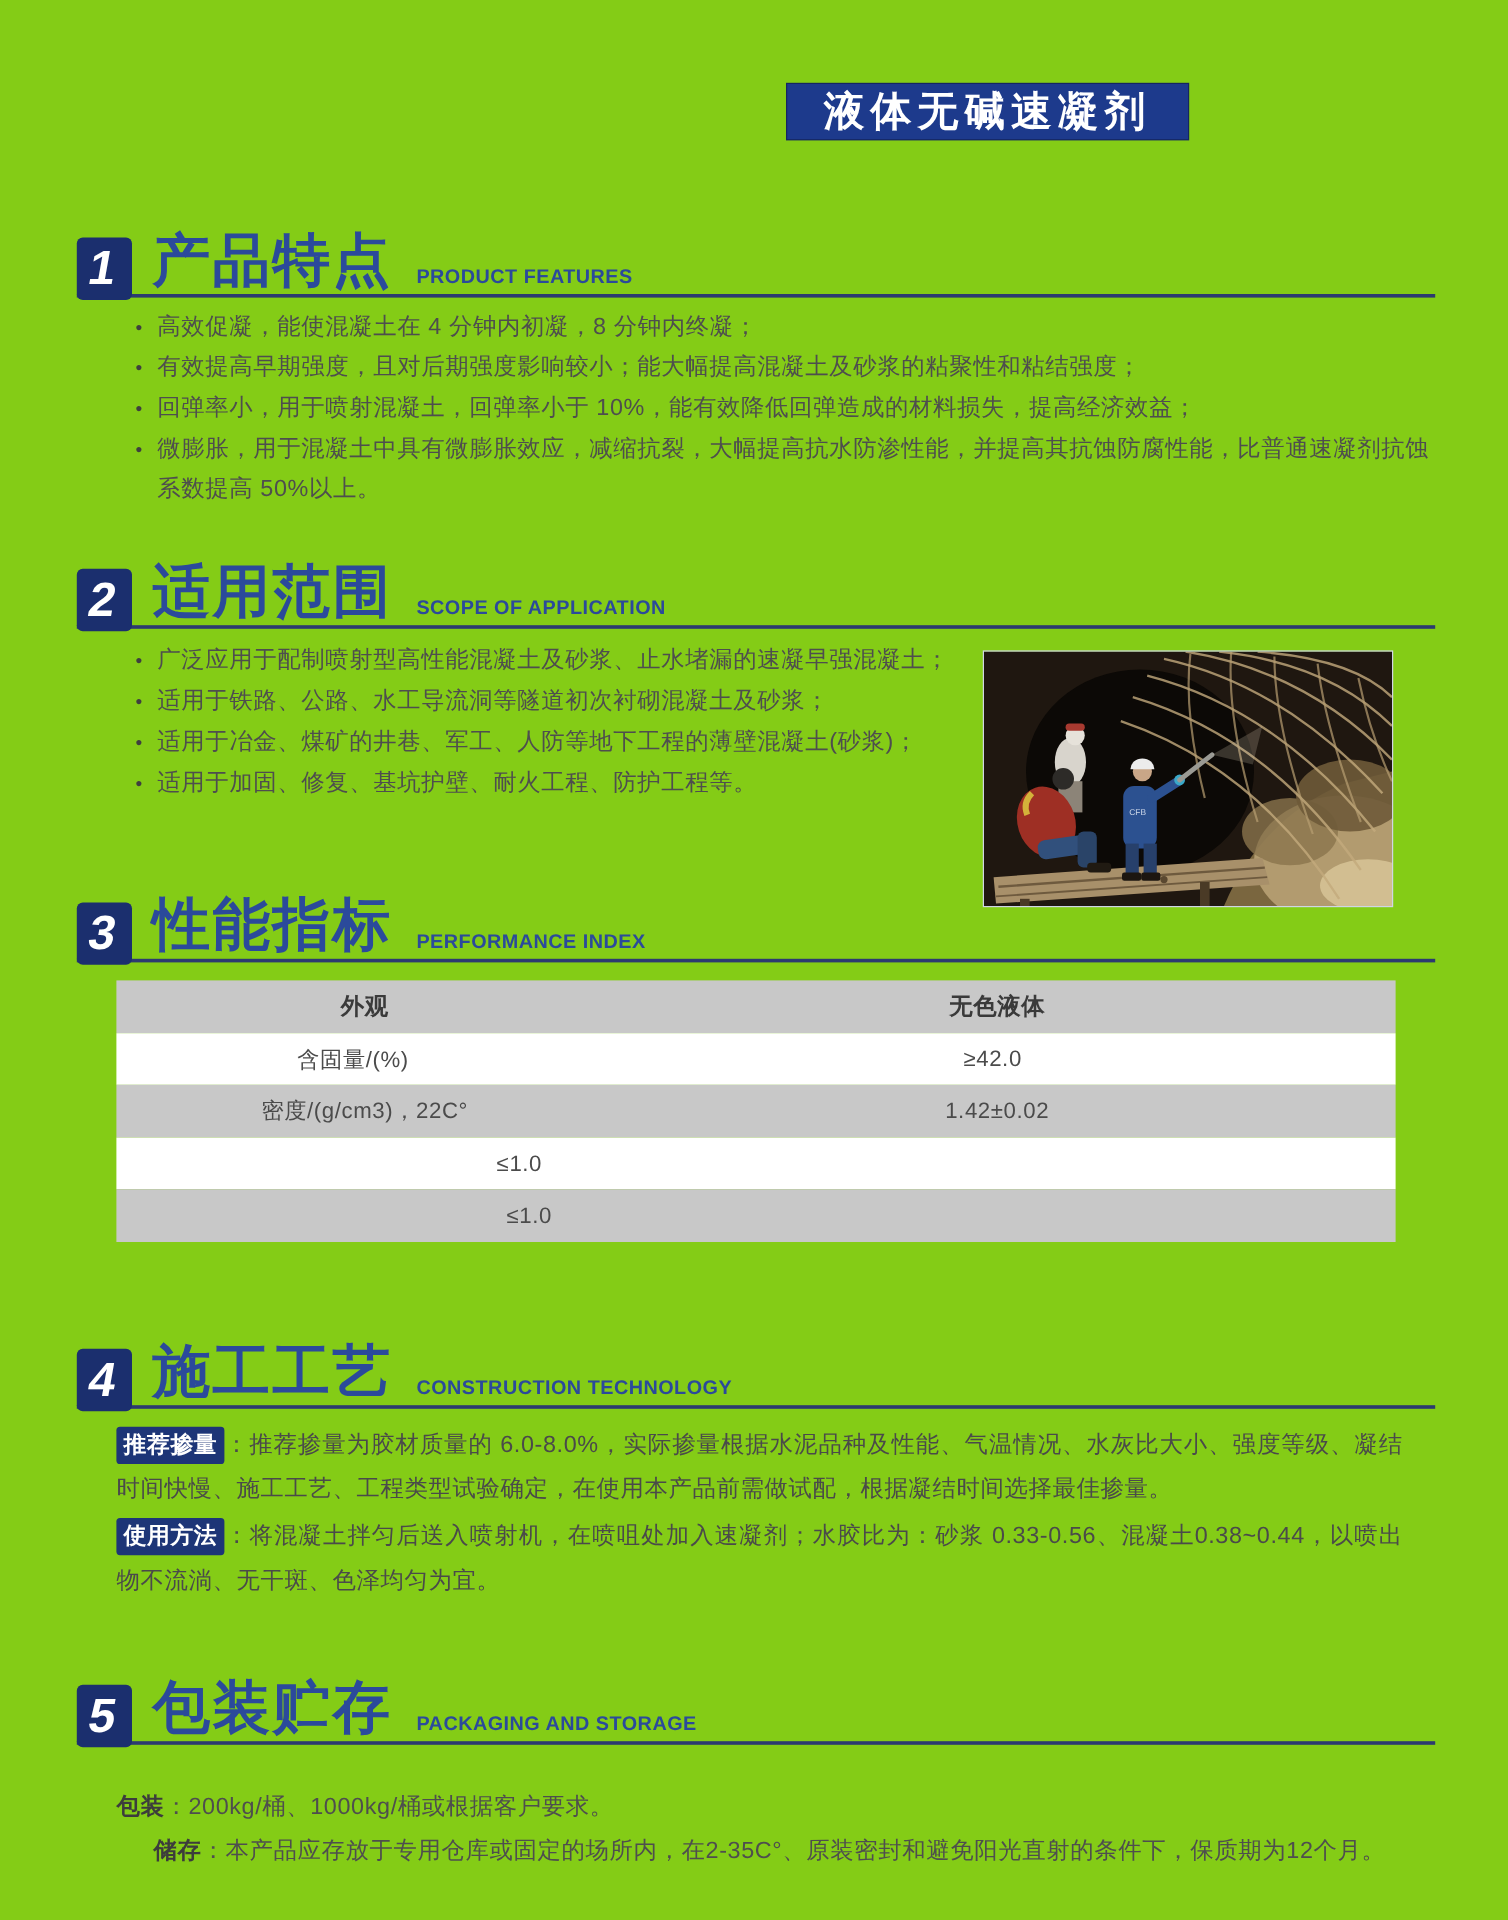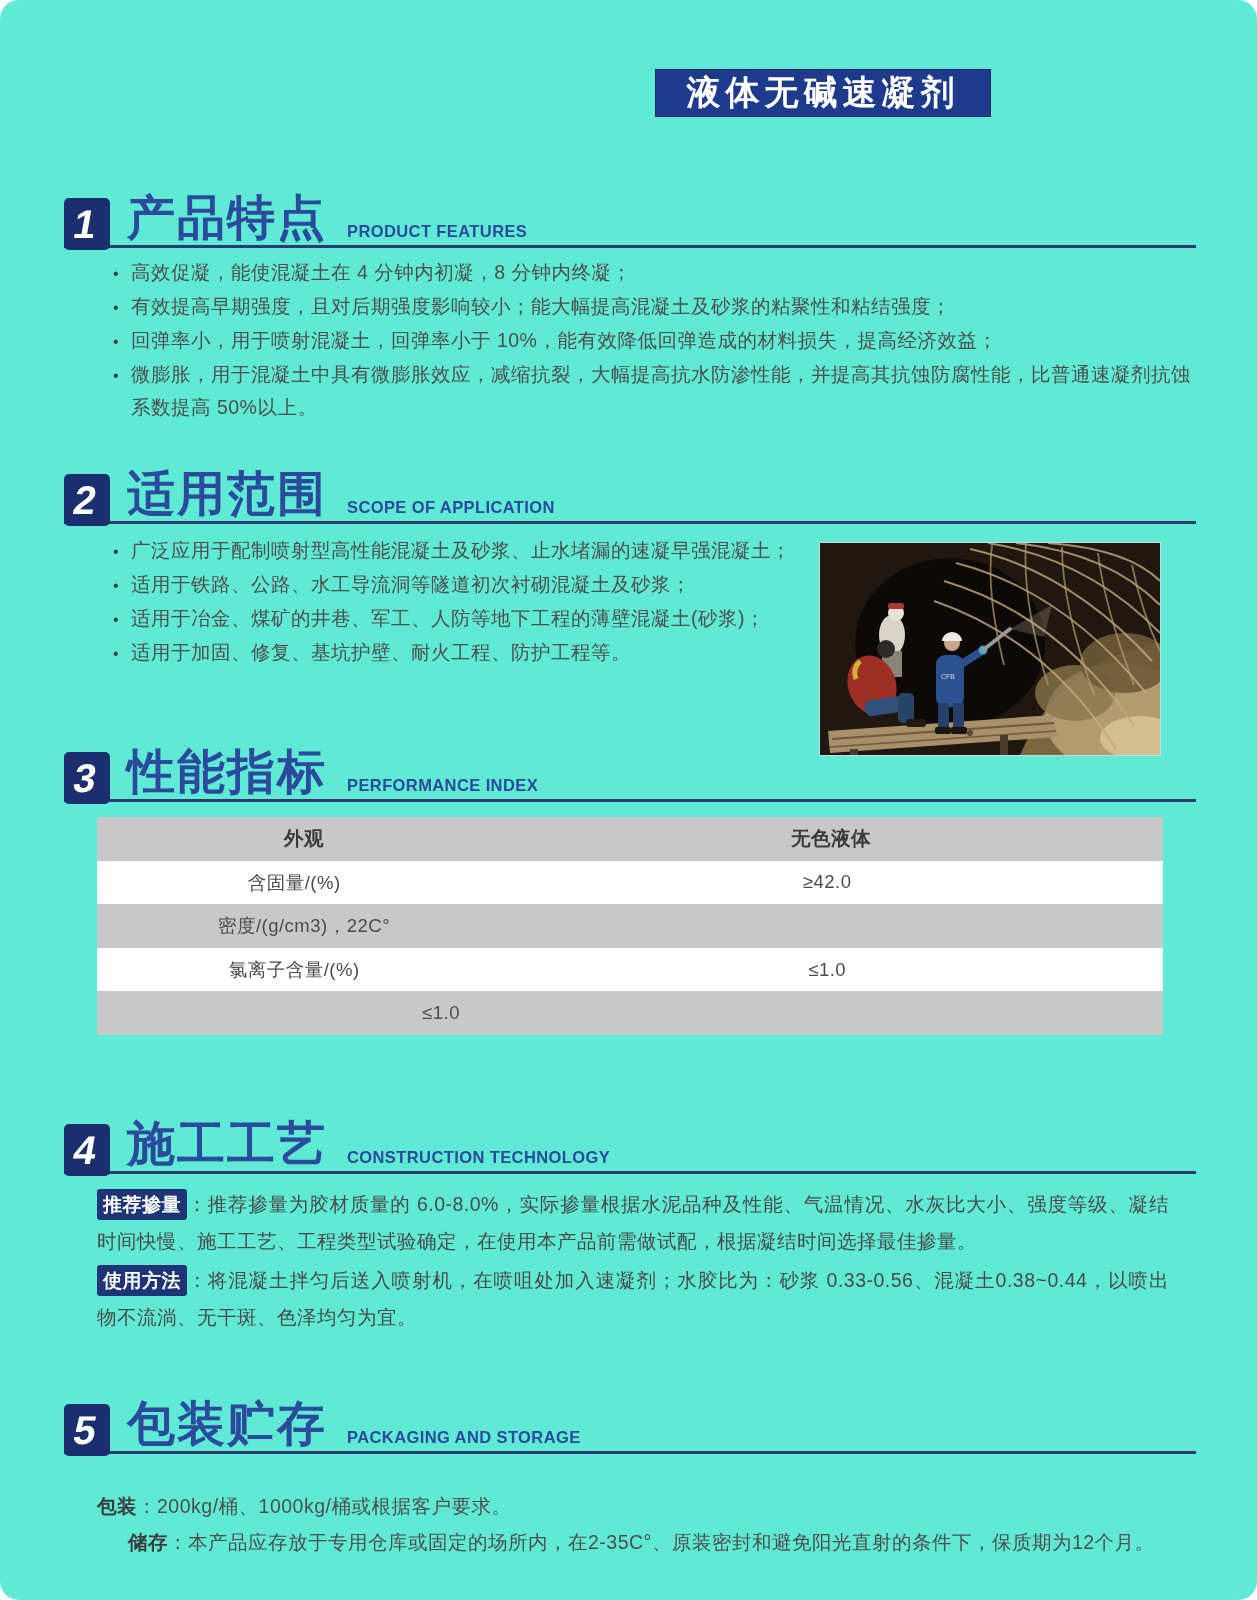--- a/index.html
+++ b/index.html
@@ -1,20 +1,20 @@
 <!DOCTYPE html>
 <html><head>
 <meta charset="utf-8">
 <style>
   * { margin:0; padding:0; box-sizing:border-box; }
   html,body { background:#ffffff; }
   body { font-family:"Liberation Sans","DejaVu Sans",sans-serif; }
   .page {
-    position:relative; width:1257px; height:1600px; background:#5eead4;
-    overflow:hidden; margin:0 auto;border-radius:19px;
+    position:relative; width:1257px; height:1600px; background:#84cc16;
+    overflow:hidden; margin:0 auto;
   }
 
   
   .banner {
     position:absolute; left:656px; top:70px; width:334px; height:46px;
     background:#1d3a8c; color:#ffffff; display:flex; align-items:center;
     justify-content:center; font-size:34px; font-weight:bold; letter-spacing:5px;
     box-shadow:0 0 0 1px #15265f;
   }
 
@@ -218,23 +218,23 @@
     <div class="trow gray head">
       <div class="tcell-l">外观</div>
       <div class="tcell-r">无色液体</div>
     </div>
     <div class="trow white">
       <div class="tcell-l">含固量/(%)</div>
       <div class="tcell-r">≥42.0</div>
     </div>
     <div class="trow gray">
       <div class="tcell-l">密度/(g/cm3)，22C°</div>
+      <div class="tcell-r">1.42±0.02</div>
     </div>
     <div class="trow white">
-      <div class="tcell-l">氯离子含量/(%)</div>
       <div class="tcell-r">≤1.0</div>
     </div>
     <div class="trow gray">
       <div class="tcell-r">≤1.0</div>
     </div>
   </div>
 
   <div class="section-header" style="top:1124px;">
     <div class="num-box">
       <span>4</span>

